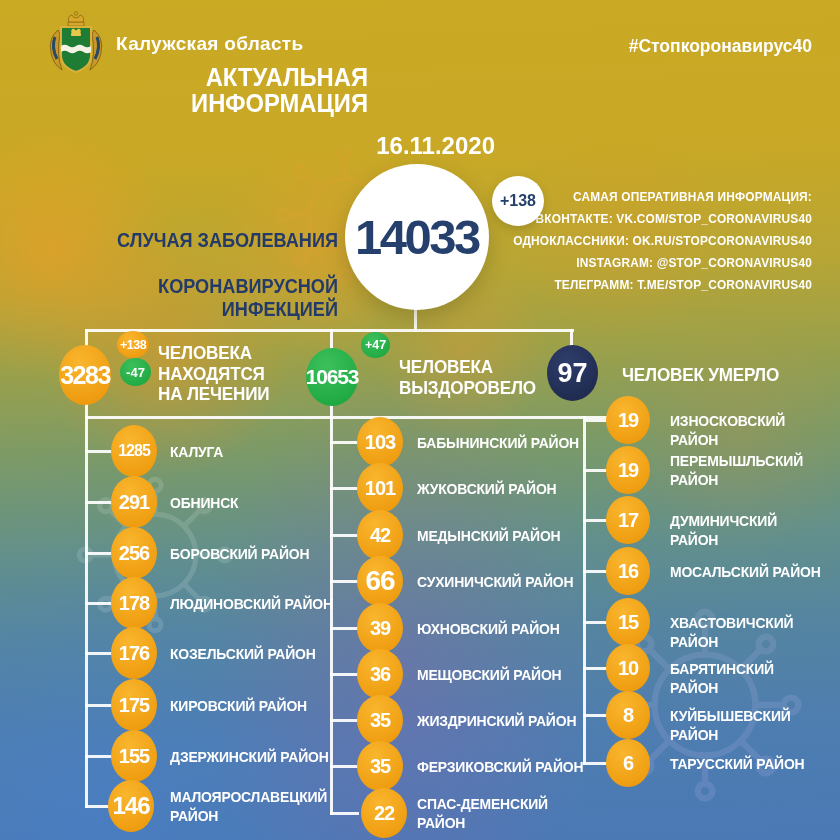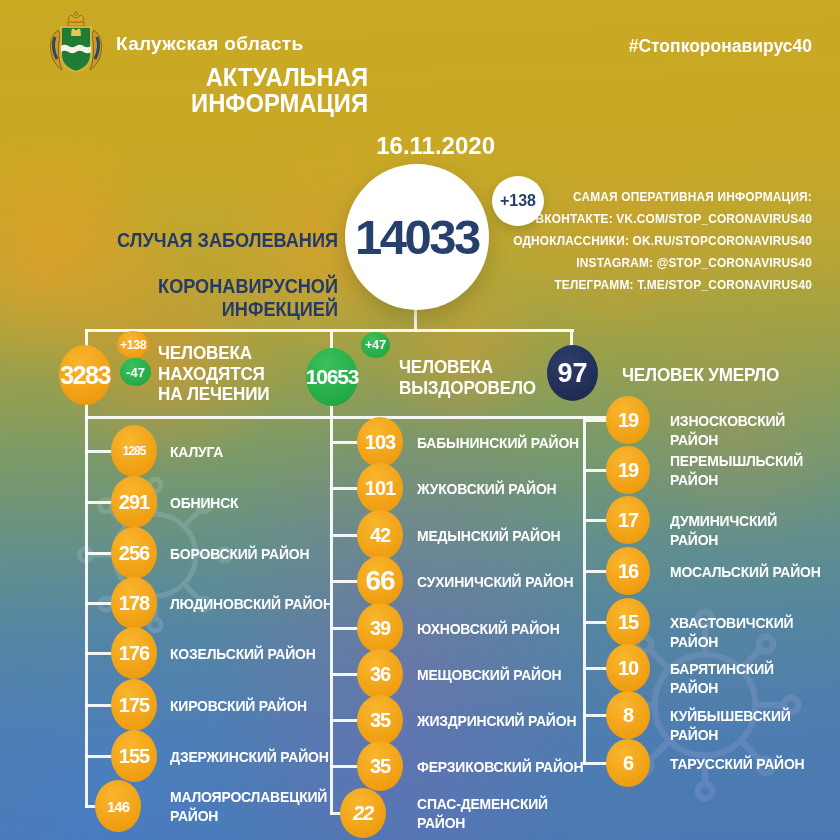--- a/index.html
+++ b/index.html
@@ -187,42 +187,42 @@
   <div class="circ stat-green" style="left:361px;top:332px;width:29px;height:26px;font-size:12.5px">+47</div>
   <div class="lbl" style="left:399px;top:356px;font-size:19px;line-height:21px">ЧЕЛОВЕКА
 ВЫЗДОРОВЕЛО</div>
 
   <div class="circ stat-navy" style="left:547px;top:345px;width:51px;height:56px;font-size:27px">97</div>
   <div class="lbl" style="left:622px;top:364px;font-size:19px">ЧЕЛОВЕК УМЕРЛО</div>
 
   <div id="columns">
       <div class="line" style="left: 85px; top: 329px; width: 3px; height: 479px;"></div>
       <div class="line" style="left: 85px; top: 449.5px; width: 28px; height: 3px;"></div>
-      <div class="circ district-circ" style="left: 111px; top: 425px; width: 46px; height: 52px; font-size: 12px; letter-spacing: -1px;">1285</div>
+      <div class="circ district-circ" style="left: 111px; top: 425px; width: 46px; height: 52px; font-size: 16px; letter-spacing: -1px;">1285</div>
       <div class="lbl" style="left: 170px; top: 441.5px; font-size: 15.5px; line-height: 19px;">КАЛУГА</div>
       <div class="line" style="left: 85px; top: 500.5px; width: 28px; height: 3px;"></div>
       <div class="circ district-circ" style="left: 111px; top: 476px; width: 46px; height: 52px; font-size: 20px; letter-spacing: -1px;">291</div>
       <div class="lbl" style="left: 170px; top: 492.5px; font-size: 15.5px; line-height: 19px;">ОБНИНСК</div>
       <div class="line" style="left: 85px; top: 551.5px; width: 28px; height: 3px;"></div>
       <div class="circ district-circ" style="left: 111px; top: 527px; width: 46px; height: 52px; font-size: 20px; letter-spacing: -1px;">256</div>
       <div class="lbl" style="left: 170px; top: 543.5px; font-size: 15.5px; line-height: 19px;">БОРОВСКИЙ РАЙОН</div>
       <div class="line" style="left: 85px; top: 601.5px; width: 28px; height: 3px;"></div>
       <div class="circ district-circ" style="left: 111px; top: 577px; width: 46px; height: 52px; font-size: 20px; letter-spacing: -1px;">178</div>
       <div class="lbl" style="left: 170px; top: 593.5px; font-size: 15.5px; line-height: 19px;">ЛЮДИНОВСКИЙ РАЙОН</div>
       <div class="line" style="left: 85px; top: 651.5px; width: 28px; height: 3px;"></div>
       <div class="circ district-circ" style="left: 111px; top: 627px; width: 46px; height: 52px; font-size: 20px; letter-spacing: -1px;">176</div>
       <div class="lbl" style="left: 170px; top: 643.5px; font-size: 15.5px; line-height: 19px;">КОЗЕЛЬСКИЙ РАЙОН</div>
       <div class="line" style="left: 85px; top: 703.5px; width: 28px; height: 3px;"></div>
       <div class="circ district-circ" style="left: 111px; top: 679px; width: 46px; height: 52px; font-size: 20px; letter-spacing: -1px;">175</div>
       <div class="lbl" style="left: 170px; top: 695.5px; font-size: 15.5px; line-height: 19px;">КИРОВСКИЙ РАЙОН</div>
       <div class="line" style="left: 85px; top: 754.5px; width: 28px; height: 3px;"></div>
       <div class="circ district-circ" style="left: 111px; top: 730px; width: 46px; height: 52px; font-size: 20px; letter-spacing: -1px;">155</div>
       <div class="lbl" style="left: 170px; top: 746.5px; font-size: 15.5px; line-height: 19px;">ДЗЕРЖИНСКИЙ РАЙОН</div>
       <div class="line" style="left: 85px; top: 804.5px; width: 28px; height: 3px;"></div>
-      <div class="circ district-circ" style="left: 95px; top: 780px; width: 46px; height: 52px; font-size: 15px; letter-spacing: -1px; text-align: center;">146</div>
+      <div class="circ district-circ" style="left: 108px; top: 780px; width: 46px; height: 52px; font-size: 24px; letter-spacing: -1px; text-align: center;">146</div>
       <div class="lbl" style="left: 170px; top: 787px; font-size: 15.5px; line-height: 19px;">МАЛОЯРОСЛАВЕЦКИЙ
 РАЙОН</div>
       <div class="line" style="left: 330px; top: 329px; width: 3px; height: 486px;"></div>
       <div class="line" style="left: 330px; top: 440.5px; width: 29px; height: 3px;"></div>
       <div class="circ district-circ" style="left: 357px; top: 417px; width: 46px; height: 50px; font-size: 20px; letter-spacing: -1px;">103</div>
       <div class="lbl" style="left: 417px; top: 432.5px; font-size: 15.5px; line-height: 19px;">БАБЫНИНСКИЙ РАЙОН</div>
       <div class="line" style="left: 330px; top: 486.5px; width: 29px; height: 3px;"></div>
       <div class="circ district-circ" style="left: 357px; top: 463px; width: 46px; height: 50px; font-size: 20px; letter-spacing: -1px;">101</div>
       <div class="lbl" style="left: 417px; top: 478.5px; font-size: 15.5px; line-height: 19px;">ЖУКОВСКИЙ РАЙОН</div>
       <div class="line" style="left: 330px; top: 533.5px; width: 29px; height: 3px;"></div>
@@ -237,21 +237,21 @@
       <div class="line" style="left: 330px; top: 672.5px; width: 29px; height: 3px;"></div>
       <div class="circ district-circ" style="left: 357px; top: 649px; width: 46px; height: 50px; font-size: 20px; letter-spacing: -1px;">36</div>
       <div class="lbl" style="left: 417px; top: 664.5px; font-size: 15.5px; line-height: 19px;">МЕЩОВСКИЙ РАЙОН</div>
       <div class="line" style="left: 330px; top: 718.5px; width: 29px; height: 3px;"></div>
       <div class="circ district-circ" style="left: 357px; top: 695px; width: 46px; height: 50px; font-size: 20px; letter-spacing: -1px;">35</div>
       <div class="lbl" style="left: 417px; top: 710.5px; font-size: 15.5px; line-height: 19px;">ЖИЗДРИНСКИЙ РАЙОН</div>
       <div class="line" style="left: 330px; top: 764.5px; width: 29px; height: 3px;"></div>
       <div class="circ district-circ" style="left: 357px; top: 741px; width: 46px; height: 50px; font-size: 20px; letter-spacing: -1px;">35</div>
       <div class="lbl" style="left: 417px; top: 756.5px; font-size: 15.5px; line-height: 19px;">ФЕРЗИКОВСКИЙ РАЙОН</div>
       <div class="line" style="left: 330px; top: 811.5px; width: 29px; height: 3px;"></div>
-      <div class="circ district-circ" style="left: 340px; top: 788px; width: 46px; height: 50px; font-size: 20px; letter-spacing: -1px; font-style: italic;">22</div>
+      <div class="circ district-circ" style="left: 361px; top: 788px; width: 46px; height: 50px; font-size: 20px; letter-spacing: -1px;">22</div>
       <div class="lbl" style="left: 417px; top: 794px; font-size: 15.5px; line-height: 19px;">СПАС-ДЕМЕНСКИЙ
 РАЙОН</div>
       <div class="line" style="left: 583px; top: 416px; width: 3px; height: 349px;"></div>
       <div class="line" style="left: 583px; top: 418.5px; width: 25px; height: 3px;"></div>
       <div class="circ district-circ" style="left: 606px; top: 396px; width: 44px; height: 48px; font-size: 20px; letter-spacing: -1px;">19</div>
       <div class="lbl" style="left: 670px; top: 410.5px; font-size: 15.5px; line-height: 19px;">ИЗНОСКОВСКИЙ РАЙОН</div>
       <div class="line" style="left: 583px; top: 468.5px; width: 25px; height: 3px;"></div>
       <div class="circ district-circ" style="left: 606px; top: 446px; width: 44px; height: 48px; font-size: 20px; letter-spacing: -1px;">19</div>
       <div class="lbl" style="left: 670px; top: 451px; font-size: 15.5px; line-height: 19px;">ПЕРЕМЫШЛЬСКИЙ
 РАЙОН</div>

